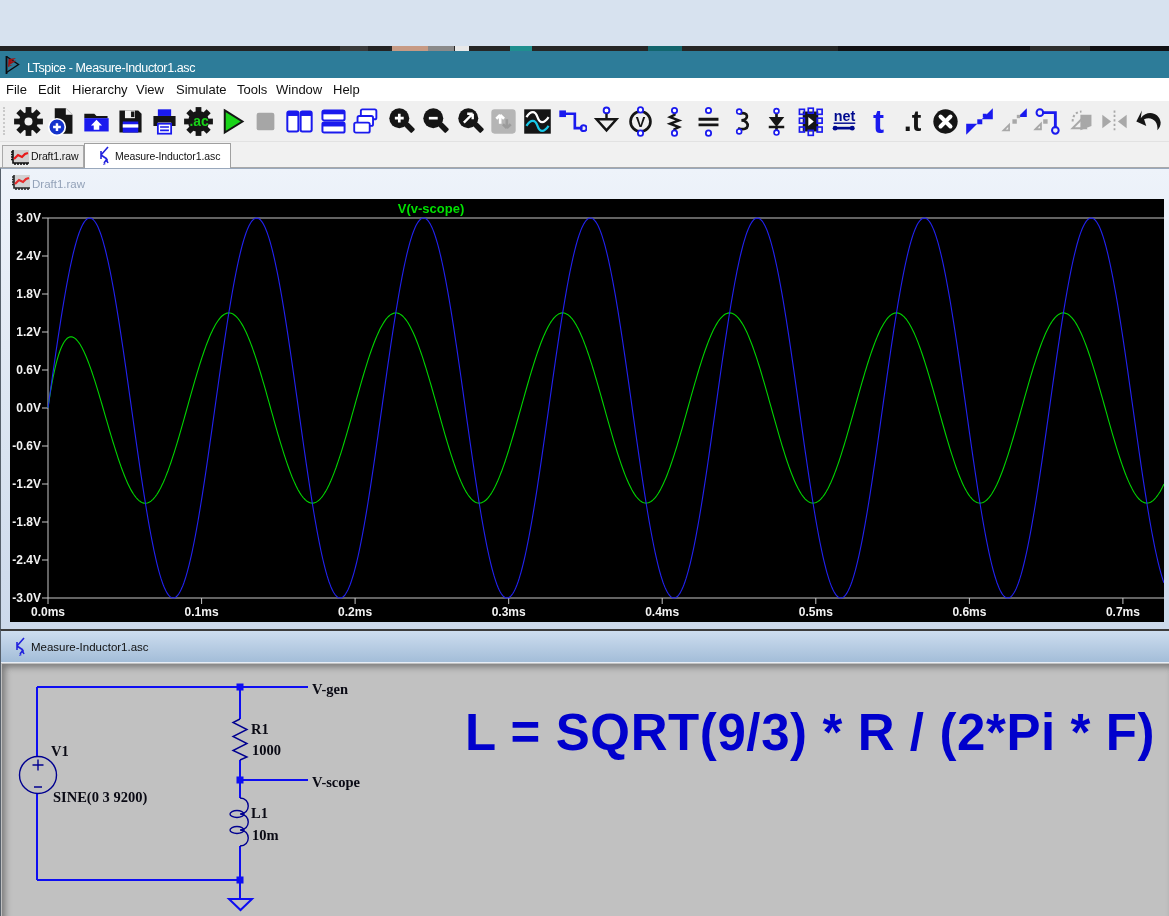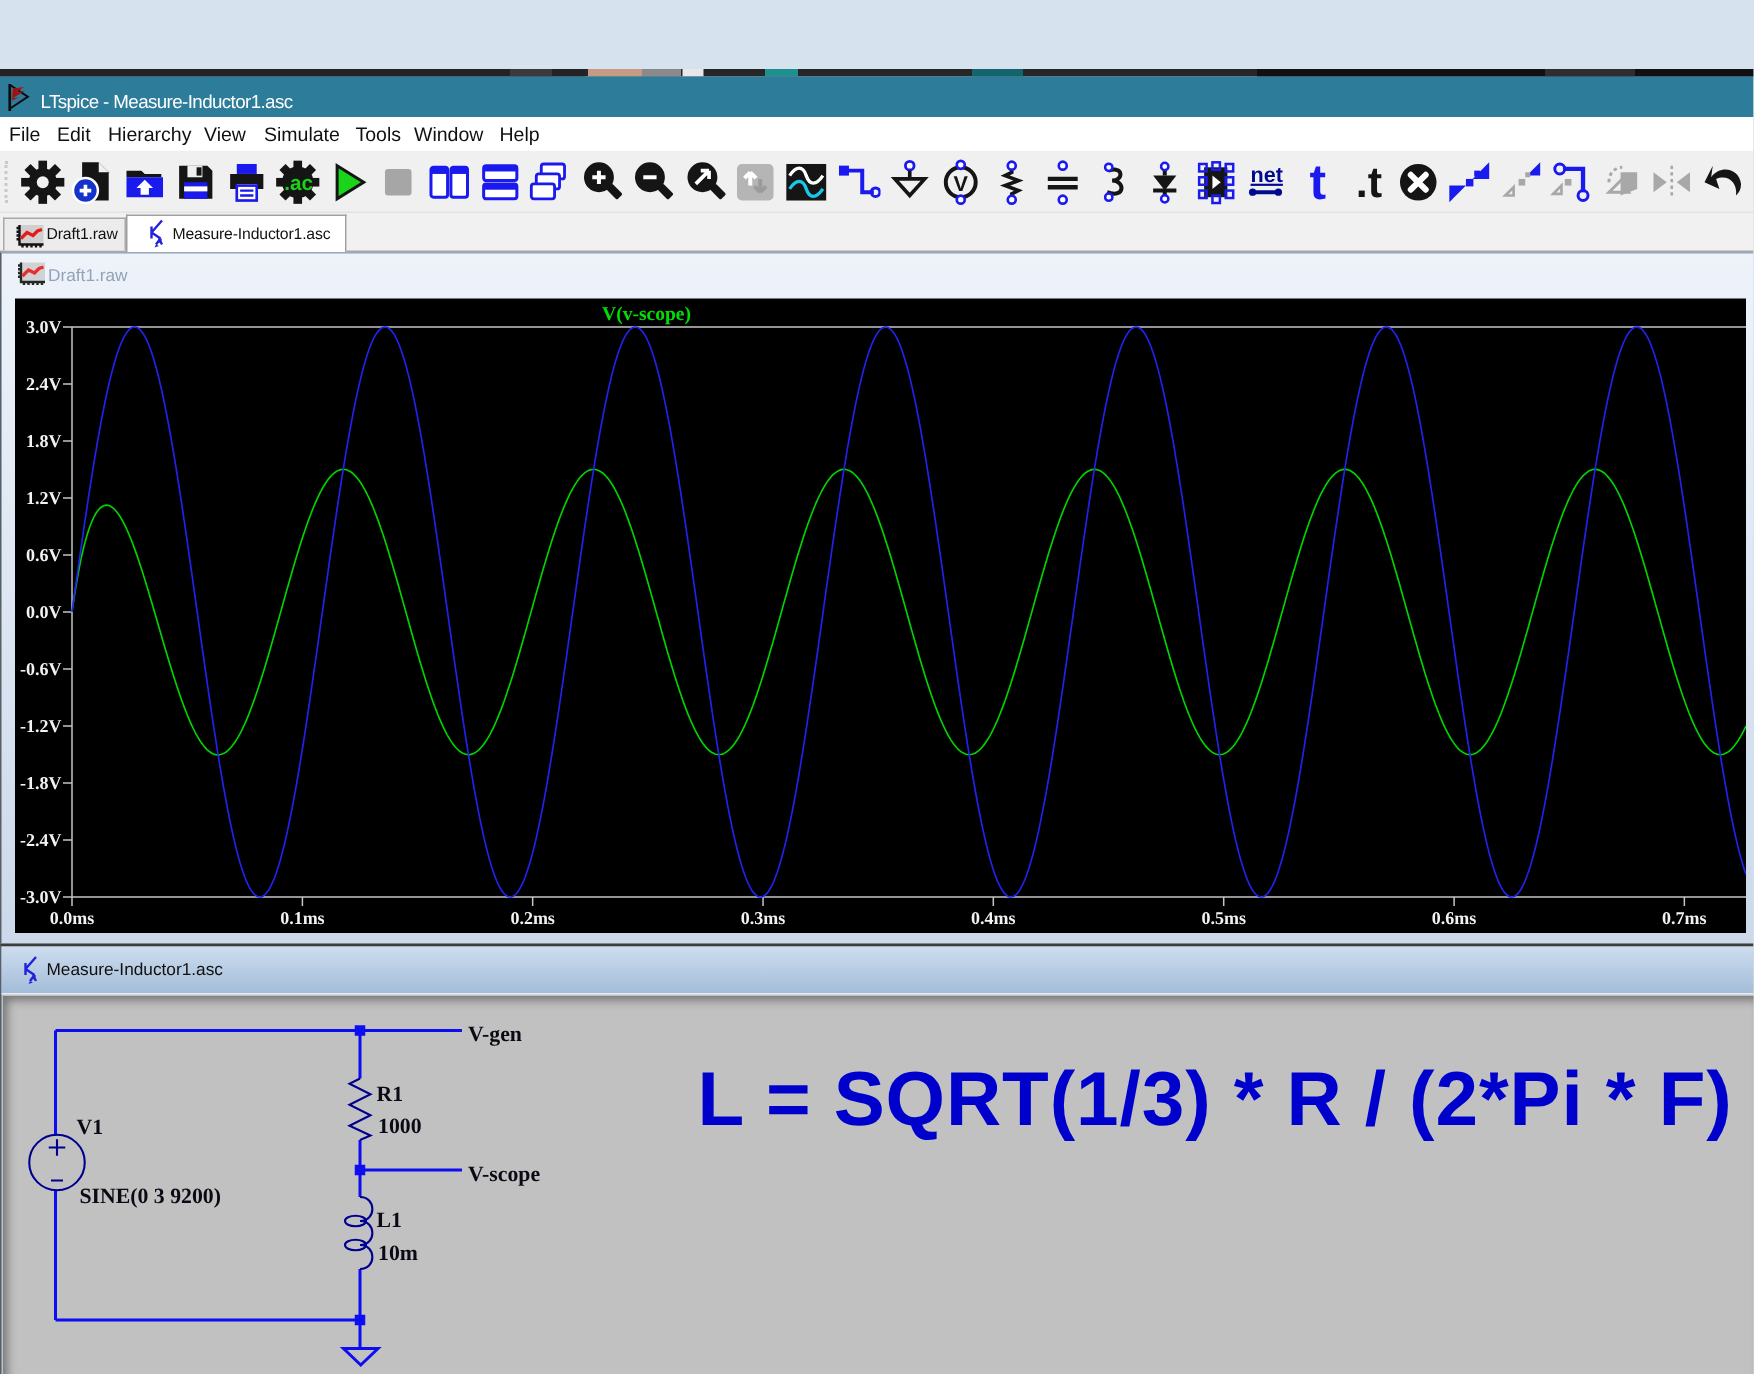--- a/index.html
+++ b/index.html
@@ -31,21 +31,21 @@
   #tab1 { left:2px; top:3px; width:82px; height:22px; background:#ececec;
     border:1px solid #a9a9a9; border-bottom:none; position:absolute; }
   #tab2 { left:84px; top:1px; width:147px; height:25px; background:#ffffff;
     border:1px solid #a0a0a0; border-bottom:none; position:absolute; }
   .tabtxt { position:absolute; font-size:10.5px; color:#111; white-space:nowrap; letter-spacing:-0.1px; }
 
   
   #wavewin { left:0; top:122px; width:1169px; height:461px;
     background:linear-gradient(#eef3fa,#ccd9ea); border-left:1px solid #56606b; border-top:1px solid #99a8bc; }
   #wavetitle { left:31px; top:9px; font-size:11.5px; color:#93a2b8; position:absolute; }
-  #plot { left:9px; top:30px; width:1154px; height:423px; background:#000; position:absolute;font-family:Liberation Serif, serif; }
+  #plot { left:9px; top:30px; width:1154px; height:423px; background:#000; position:absolute; }
 
   
   #schemwin { left:0; top:583px; width:1169px; height:333px; background:#c0c0c0;
     border-top:2px solid #3c3c3c; border-left:1px solid #56606b; }
   #schemtitle { left:0; top:0; width:1168px; height:32px;
     background:linear-gradient(#cdddef,#a3bdd8); position:absolute;
     border-bottom:1px solid #e8eef6; }
   #schemtitletxt { left:30px; top:10px; font-size:11.5px; color:#101010; position:absolute; }
   #schemarea { left:1px; top:33px; width:1168px; height:300px; background:#c1c1c1; position:absolute;
     box-shadow: inset 3px 3px 6px rgba(60,60,60,.55); }
@@ -383,15 +383,15 @@
 <text x="52" y="756" font-family="Liberation Serif, serif" font-weight="bold" font-size="14.5" fill="#0a0a14">SINE(0 3 9200)</text>
 <text x="250" y="688" font-family="Liberation Serif, serif" font-weight="bold" font-size="14.5" fill="#0a0a14">R1</text>
 <text x="251" y="709" font-family="Liberation Serif, serif" font-weight="bold" font-size="14.5" fill="#0a0a14">1000</text>
 <text x="250" y="772" font-family="Liberation Serif, serif" font-weight="bold" font-size="14.5" fill="#0a0a14">L1</text>
 <text x="251" y="794" font-family="Liberation Serif, serif" font-weight="bold" font-size="14.5" fill="#0a0a14">10m</text>
 <text x="51" y="903" font-family="Liberation Serif, serif" font-weight="bold" font-size="14.5" fill="#0a0a14">.tran 1m</text>
 <text x="311" y="648" font-family="Liberation Serif, serif" font-weight="bold" font-size="14.5" fill="#0a0a14">V-gen</text>
 <text x="311" y="741" font-family="Liberation Serif, serif" font-weight="bold" font-size="14.5" fill="#0a0a14">V-scope</text>
     </svg>
 
-    <div class="formula" style="left:464px;top:76px">L = SQRT(1/3) * R / (2*Pi * F)</div>
+    <div class="formula" style="left:464px;top:76px">L = SQRT(9/3) * R / (2*Pi * F)</div>
   </div>
 </div>
 
 </body></html>

